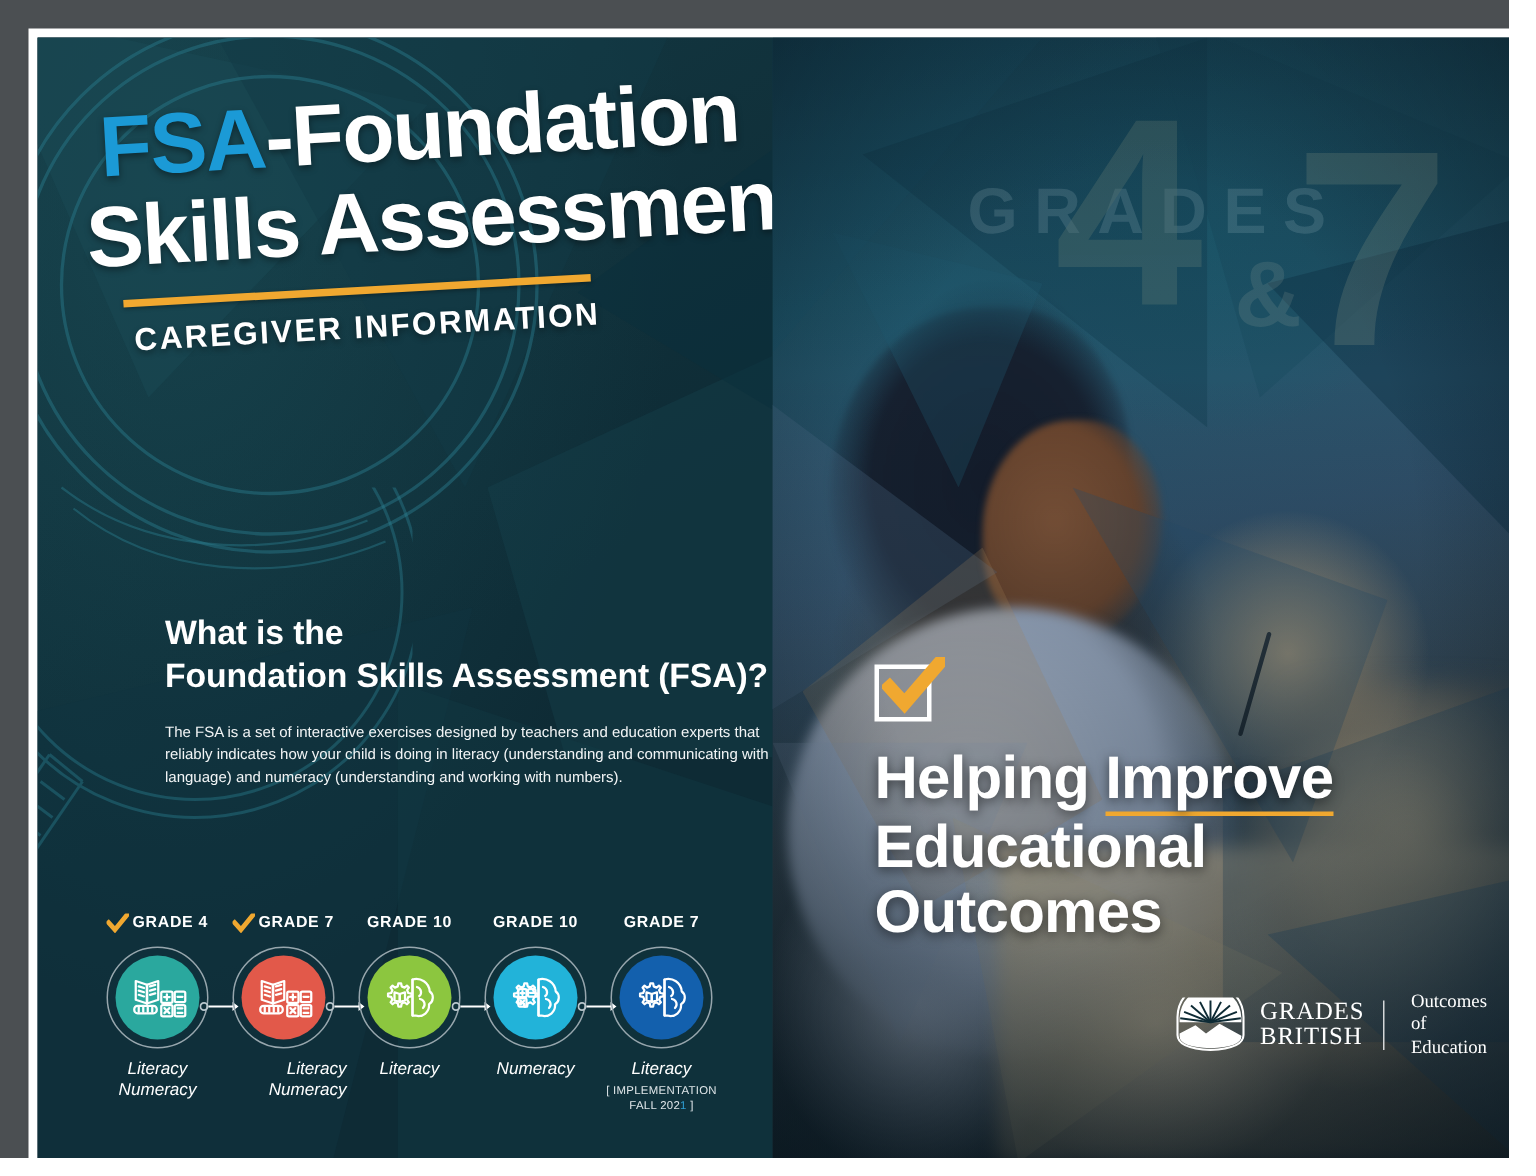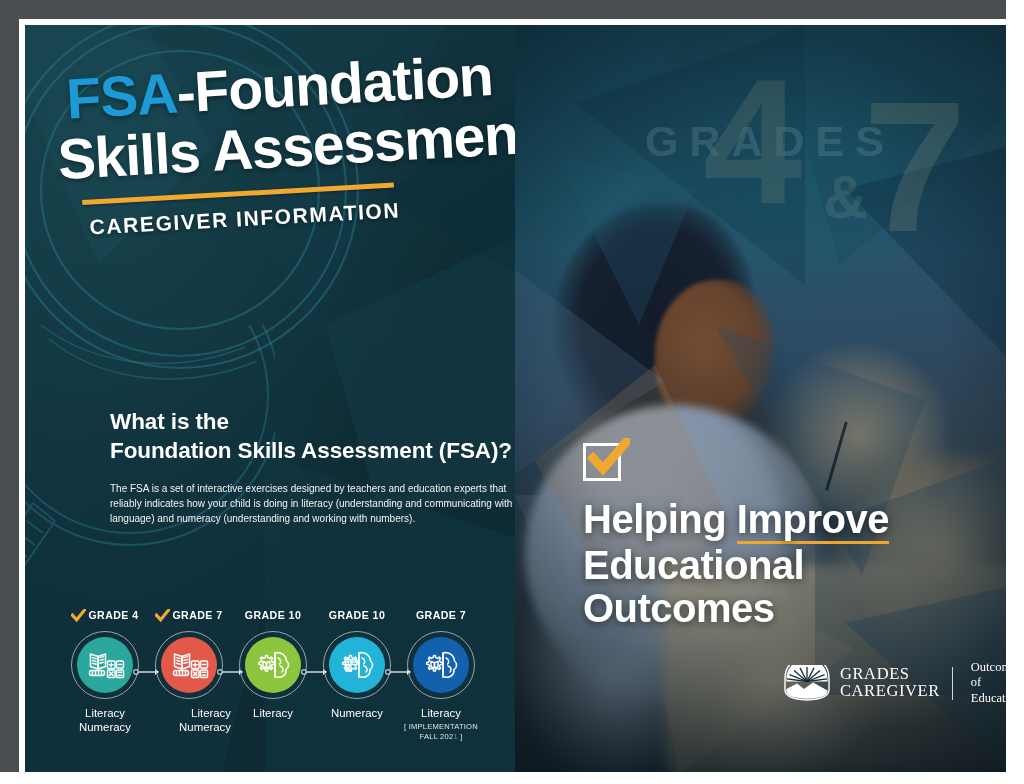--- a/index.html
+++ b/index.html
@@ -136,21 +136,21 @@
     border-radius:50%;
     border:1.6px solid #97a6ad;
   }
   .grade-disc {
     position:absolute; left:5px; top:5px; width:56px; height:56px;
     border-radius:50%;
     display:flex; align-items:center; justify-content:center;
   }
   .grade-disc svg { width:40px; height:40px; display:block; }
   .grade-caption {
-    margin-top:8px; font-size:11.4px; line-height:1.22; color:#ffffff;
+    margin-top:8px; font-size:11.4px; line-height:1.22; color:#ffffff;font-style:italic;
   }
   .impl-note {
     margin-top:1px; font-size:7.6px; line-height:1.35; color:#dfe6e9;
     letter-spacing:.2px;
   }
   .impl-note .hl { color:#2f9fd4; }
 
   
   .connector {
     position:absolute; top:58px; width:30px; height:10px;
@@ -581,21 +581,21 @@
               <path d="M24 16.5 L37 5.4"></path>
             <path d="M24 16.5 L6.4 9.6"></path>
               <path d="M24 16.5 L41.6 9.6"></path>
             <path d="M24 16.5 L3.8 13.8"></path>
               <path d="M24 16.5 L44.2 13.8"></path>
           </g>
           <path d="M3.4 24 L14 18.5 L21 24 L30 17.5 L44.6 25.5 L44.6 26 Q44.6 33 24 33.8 Q3.4 33 3.4 26 Z" fill="#ffffff"></path>
         </svg>
         <div id="bc-words">
           <div id="bc-l1">GRADES</div>
-          <div id="bc-l2">CAREGIVER</div>
+          <div id="bc-l2">BRITISH</div>
         </div>
         <div id="bc-div"></div>
         <div id="bc-min">
           <div>Outcomes of</div>
           <div>Education</div>
         </div>
       </div>
     </div>
   </div>
 

